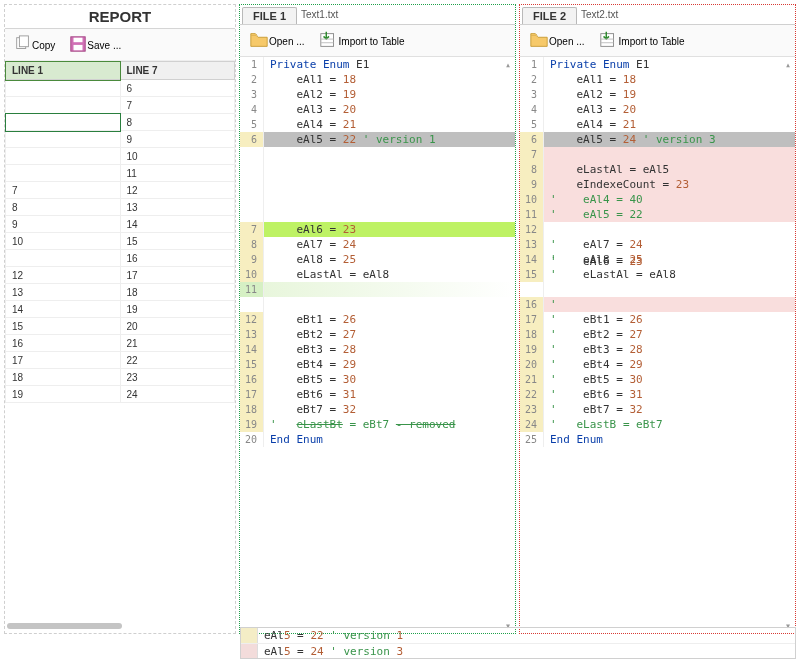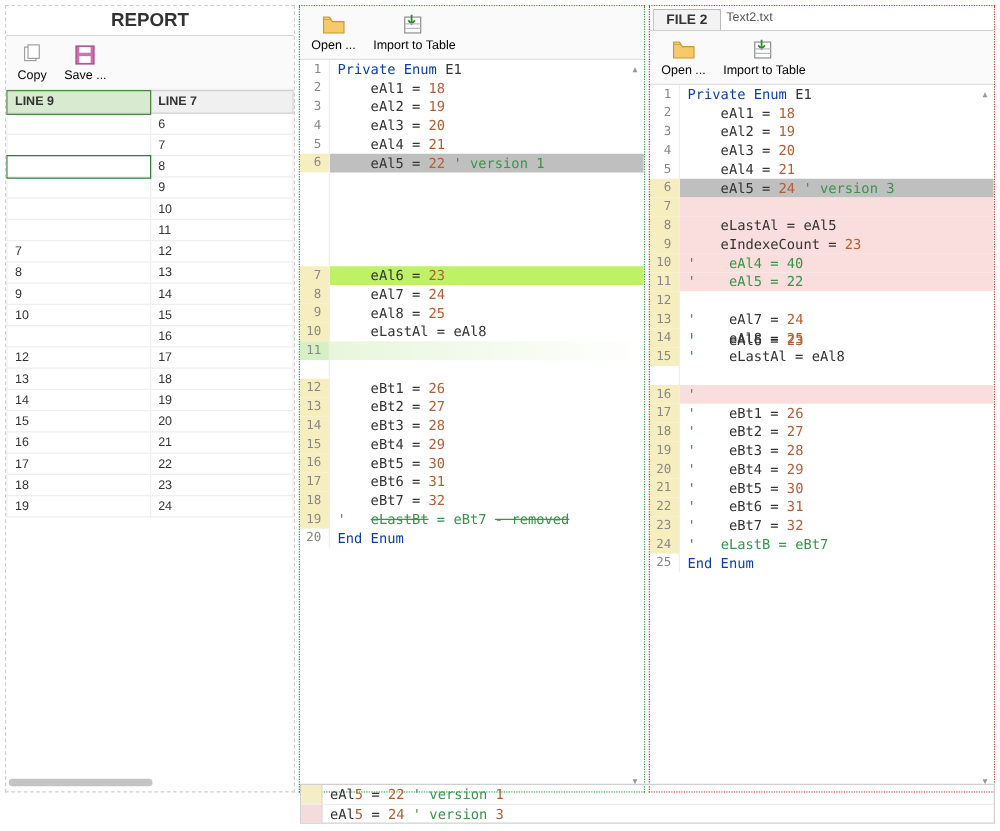--- a/index.html
+++ b/index.html
@@ -39,21 +39,21 @@
   }
   .toolbar {
     display: flex;
     gap: 0;
     padding: 2px;
     border-bottom: 1px solid #eee;
     background: #fafafa;
   }
   .tbtn {
     display: flex;
-    flex-direction: column;
+    flex-direction: row;
     align-items: center;
     justify-content: center;
     min-width: 34px;
     padding: 3px 6px 2px 6px;
     border: 1px solid transparent;
     background: transparent;
     cursor: pointer;
     font-size: 10px;
   }
   .tbtn.bordered {
@@ -253,21 +253,21 @@
               <rect x="5" y="11" width="10" height="6" fill="#fff"></rect>
             </svg>
         </span>
         <span>Save ...</span>
       </button>
     </div>
     <div class="report-table">
       <table>
         <thead>
           <tr>
-            <th class="sel">LINE 9</th>
+            <th class="sel">LINE 1</th>
             <th>LINE 7</th>
           </tr>
         </thead>
         <tbody id="report-body">
             <tr>
               <td></td>
               <td>6</td>
             </tr>
             <tr>
               <td></td>
@@ -343,20 +343,24 @@
             </tr>
           </tbody>
       </table>
     </div>
     <div class="hscroll">
         <div class="thumb"></div>
       </div>
   </div>
 
   <div class="file-panel file1-border">
+    <div class="file-header">
+      <span class="file-tab">FILE 1</span>
+      <span class="file-name">Text1.txt</span>
+    </div>
     <div class="file-toolbar">
       <button class="tbtn">
         <span class="icon">
           <svg width="20" height="18" viewBox="0 0 22 18">
               <path d="M2 4 L8 4 L10 6 L20 6 L20 16 L2 16 Z" fill="#f6c96a" stroke="#c79a33"></path>
               <path d="M2 4 L2 2 L7 2 L9 4" fill="#f6c96a" stroke="#c79a33"></path>
             </svg>
         </span>
         <span>Open ...</span>
       </button>

